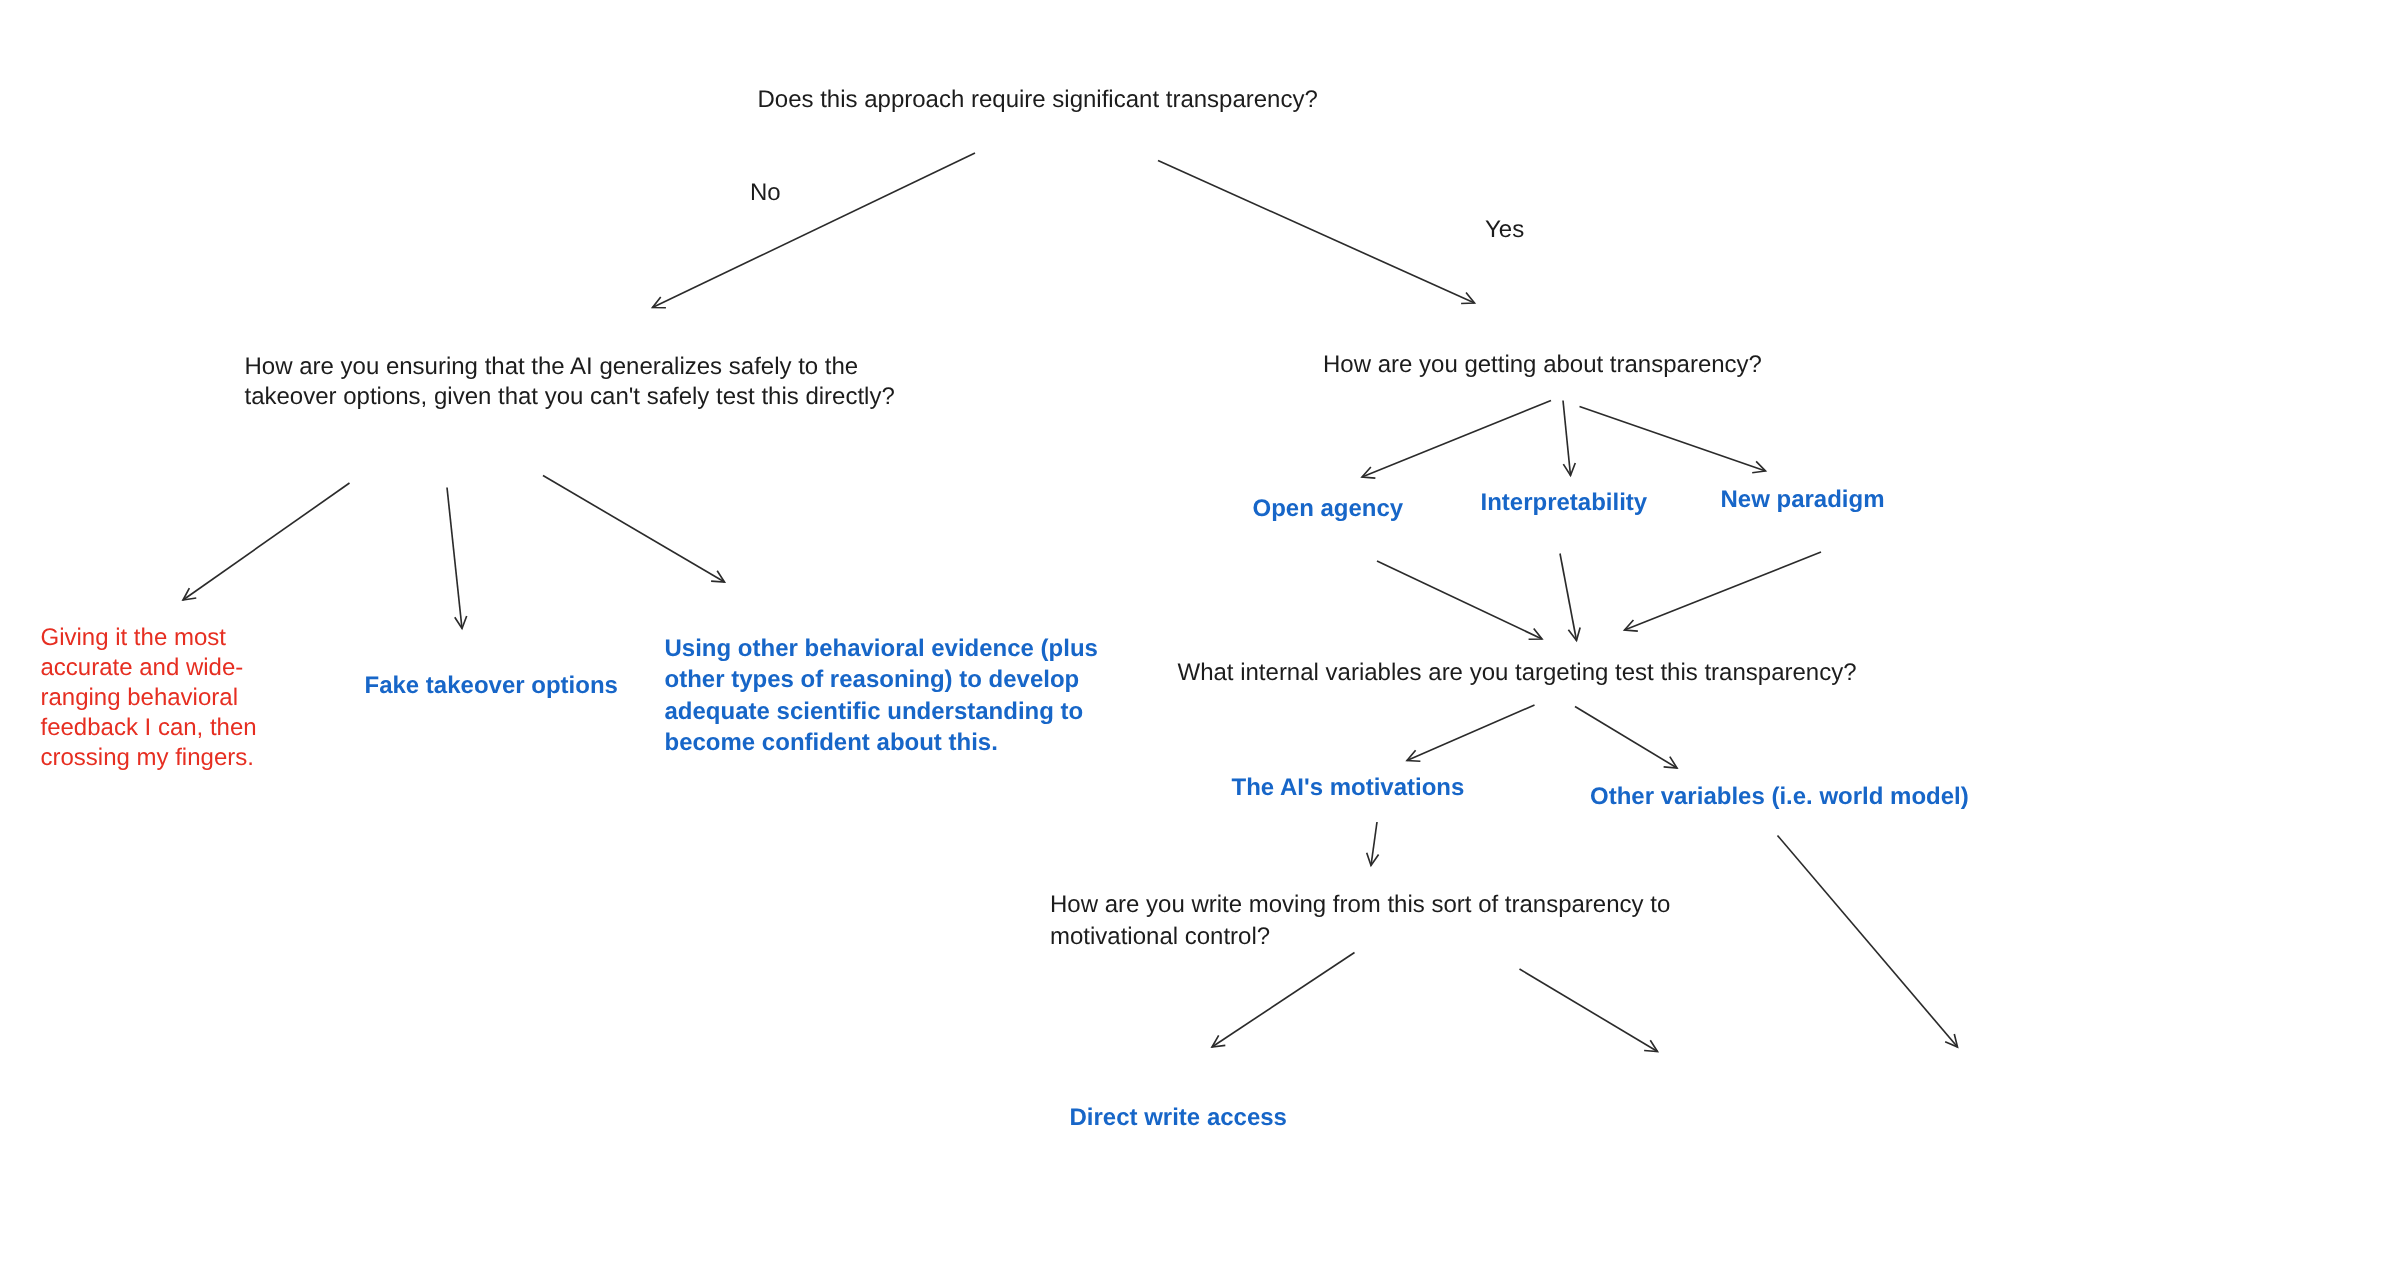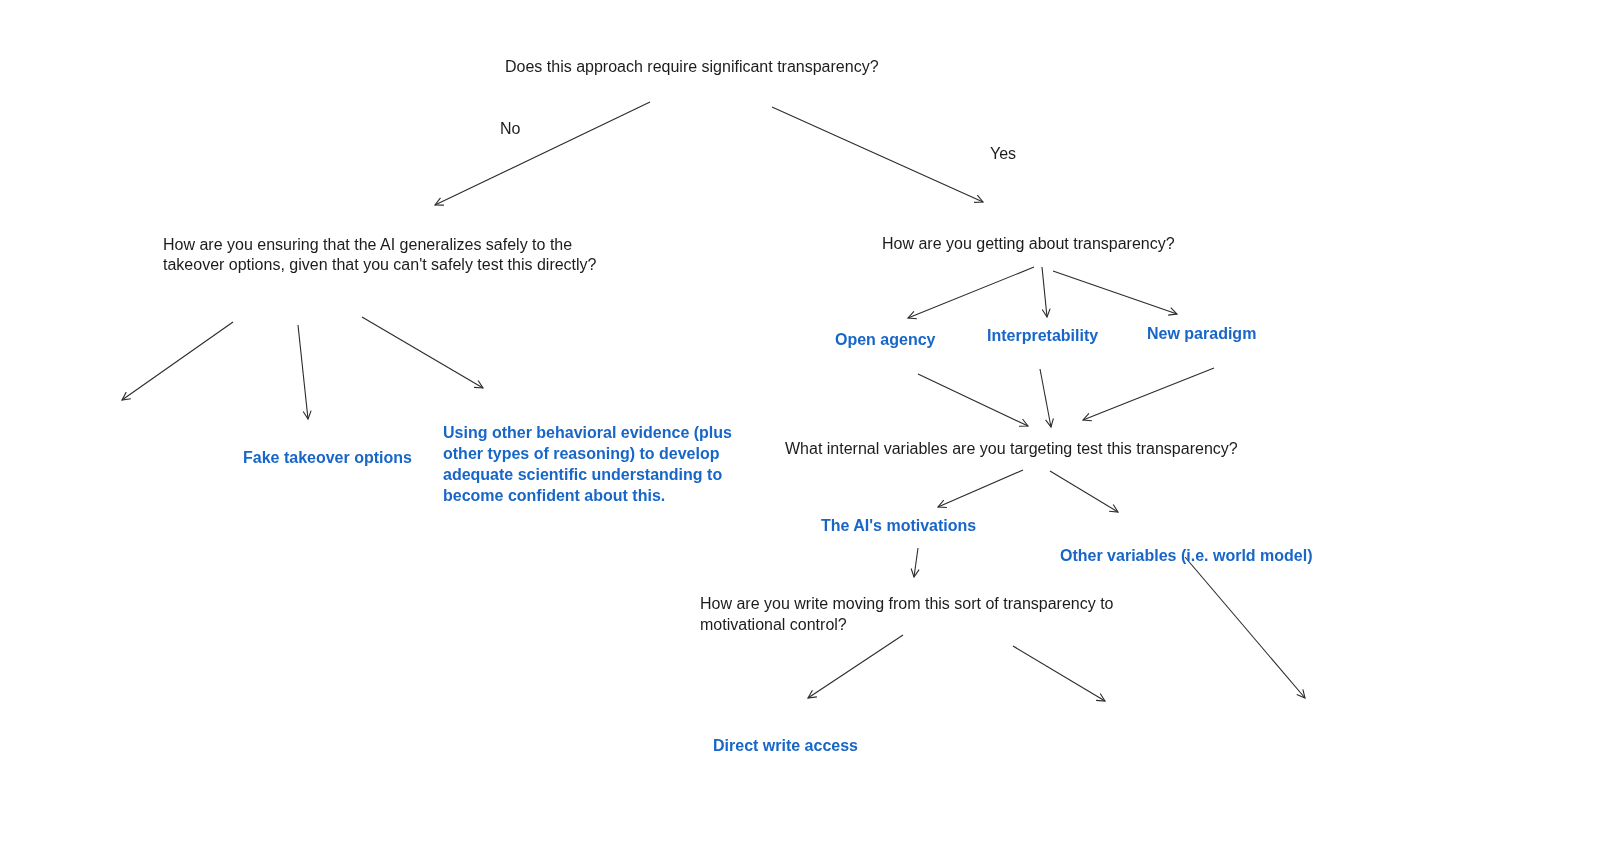--- a/index.html
+++ b/index.html
@@ -63,37 +63,38 @@
   </svg>
 
   <div class="node center" style="left:505px; top:57px; width:430px;">Does this approach require significant transparency?</div>
 
   <div class="node nowrap" style="left:500px; top:119px;">No</div>
 
   <div class="node nowrap" style="left:990px; top:144px;">Yes</div>
 
   <div class="node" style="left:163px; top:235px; width:445px;">How are you ensuring that the AI generalizes safely to the takeover options, given that you can't safely test this directly?</div>
 
+  <div class="node red" style="left:27px; top:416px; width:175px;">Giving it the most accurate and wide-ranging behavioral feedback I can, then crossing my fingers.</div>
 
   <div class="node blue nowrap" style="left:243px; top:448px;">Fake takeover options</div>
 
   <div class="node blue lh21" style="left:443px; top:422px; width:305px;">Using other behavioral evidence (plus other types of reasoning) to develop adequate scientific understanding to become confident about this.</div>
 
   <div class="node center" style="left:882px; top:234px; width:400px;">How are you getting about transparency?</div>
 
   <div class="node blue nowrap" style="left:835px; top:330px;">Open agency</div>
 
   <div class="node blue nowrap" style="left:987px; top:326px;">Interpretability</div>
 
   <div class="node blue nowrap" style="left:1147px; top:324px;">New paradigm</div>
 
   <div class="node center" style="left:785px; top:439px; width:520px;">What internal variables are you targeting test this transparency?</div>
 
   <div class="node blue nowrap" style="left:821px; top:516px;">The AI's motivations</div>
 
-  <div class="node blue nowrap" style="left:1060px; top:546px;text-align:center;">Other variables (i.e. world model)</div>
+  <div class="node blue nowrap" style="left:1060px; top:522px;text-align:center;">Other variables (i.e. world model)</div>
 
   <div class="node lh21" style="left:700px; top:593px; width:470px;">How are you write moving from this sort of transparency to motivational control?</div>
 
   <div class="node blue nowrap" style="left:713px; top:736px;">Direct write access</div>
 
 
 </div>
 
 </body></html>

